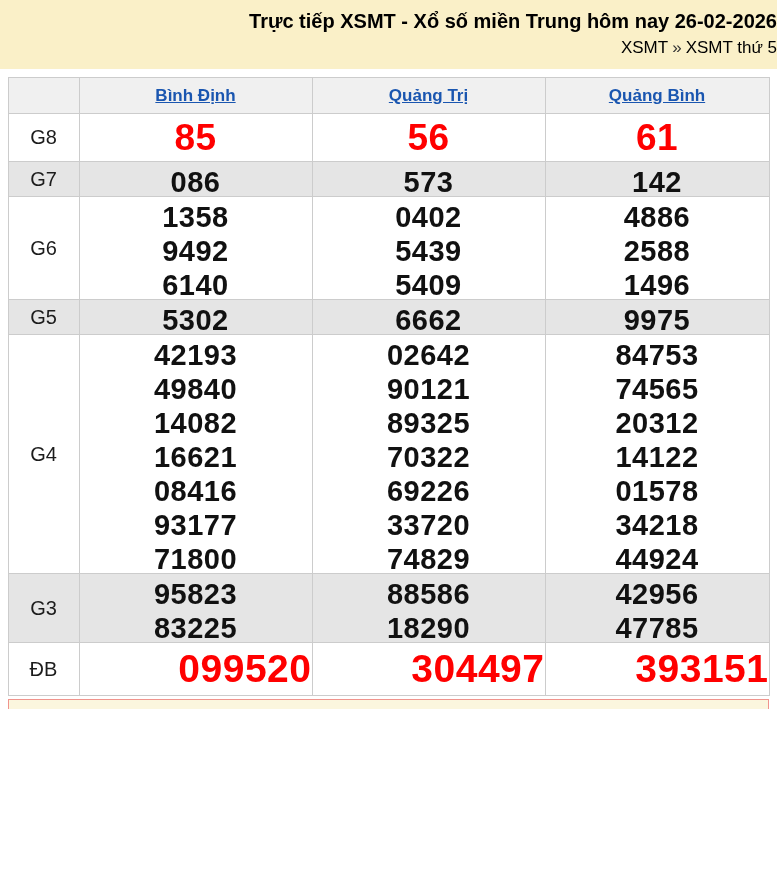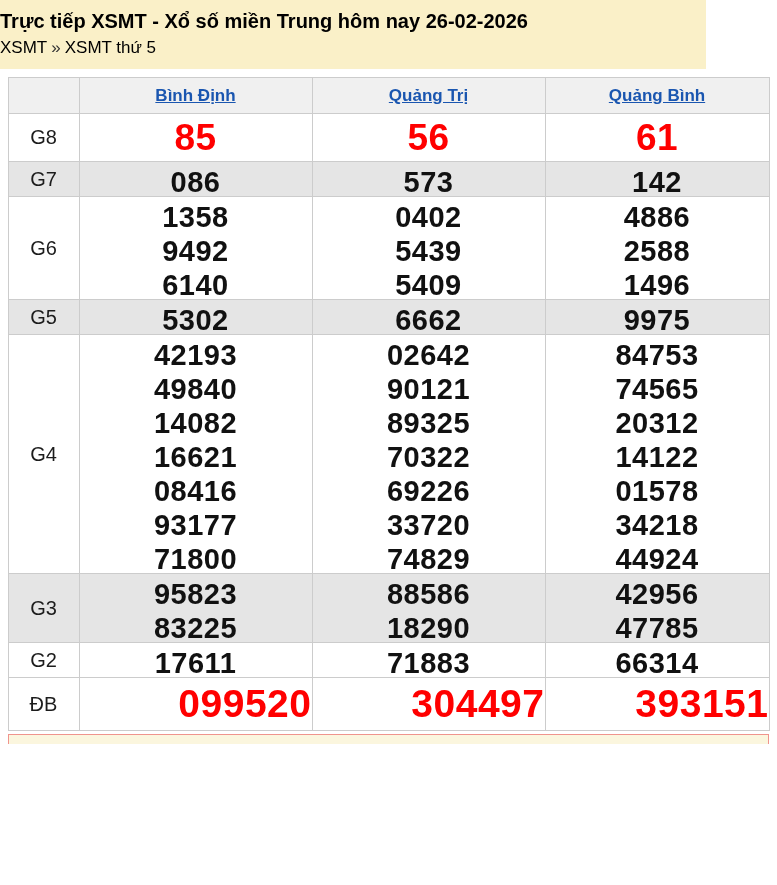--- a/index.html
+++ b/index.html
@@ -5,23 +5,23 @@
   * { box-sizing: border-box; }
   html, body {
     margin: 0; padding: 0;
     width: 777px; height: 885px;
     background: #ffffff;
     font-family: "Liberation Sans", sans-serif;
     overflow: hidden;
   }
   .top-banner {
     background: #faf0c8;
-    width: 706px;
+    width: 777px;
     padding: 9px 0 11px 0;
-    text-align: left;
+    text-align: right;
   }
   .page-title {
     font-size: 20px;
     font-weight: bold;
     color: #000000;
     line-height: 25px;
   }
   .breadcrumb {
     margin-top: 3px;
     font-size: 17px;
@@ -220,32 +220,20 @@
         </td>
         <td>
           <div class="val">88586</div>
           <div class="val">18290</div>
         </td>
         <td>
           <div class="val">42956</div>
           <div class="val">47785</div>
         </td>
       </tr>
-      <tr class="row-white">
-        <td class="prize-label">G2</td>
-        <td>
-          <div class="val">17611</div>
-        </td>
-        <td>
-          <div class="val">71883</div>
-        </td>
-        <td>
-          <div class="val">66314</div>
-        </td>
-      </tr>
       <tr class="row-white special-db">
         <td class="prize-label">ĐB</td>
         <td>
           <div class="val">099520</div>
         </td>
         <td>
           <div class="val">304497</div>
         </td>
         <td>
           <div class="val">393151</div>

